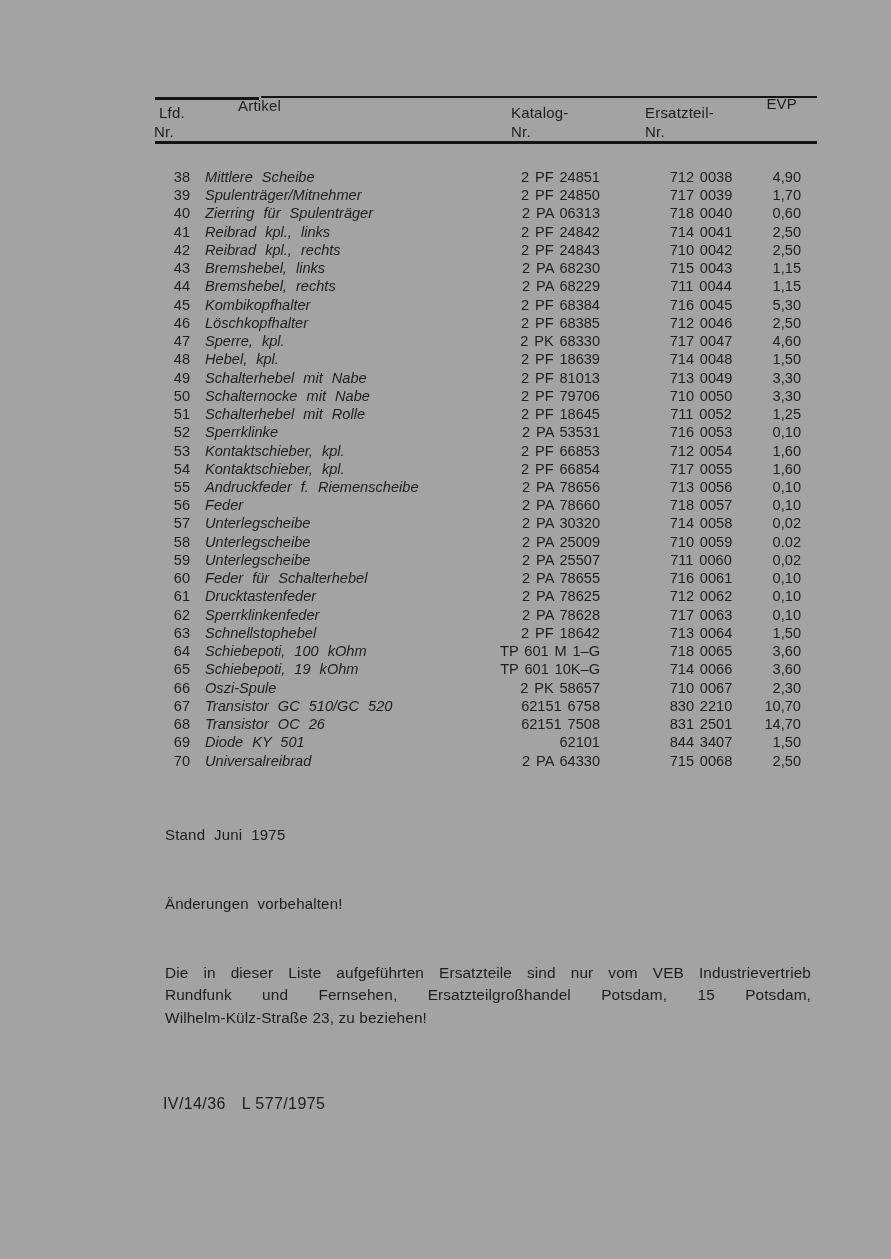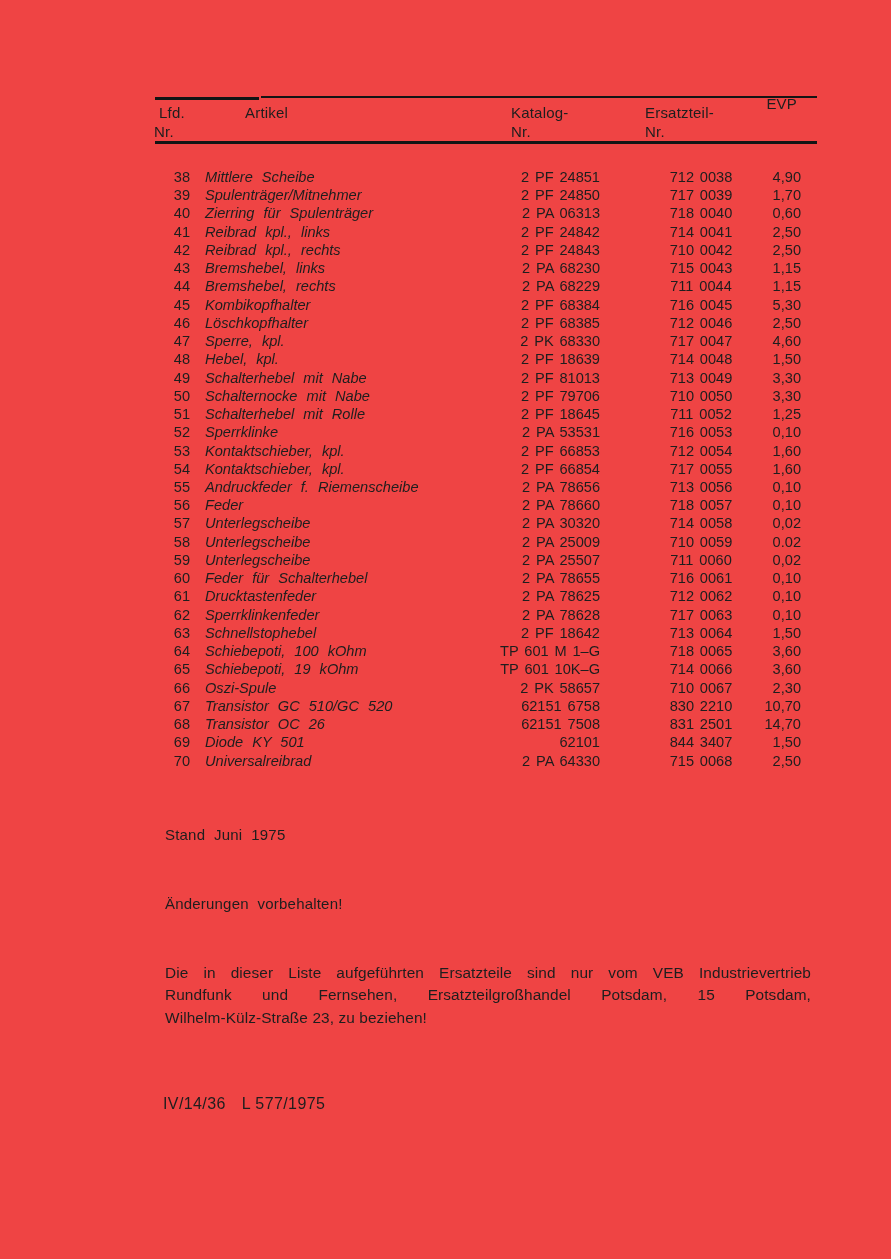--- a/index.html
+++ b/index.html
@@ -13,21 +13,21 @@
   }
   
   .rule{position:absolute;background:#141414;}
   .rule-top-left{left:155px;top:97px;width:104px;height:3px;}
   .rule-top-right{left:261px;top:96px;width:556px;height:2px;}
   .rule-mid{left:155px;top:141px;width:662px;height:3px;}
   
   .hdr{position:absolute;font-size:15px;line-height:19px;letter-spacing:.2px;}
   .hdr-lfd{left:159px;top:103px;}
   .hdr-lfd .l2{margin-left:-5px;}
-  .hdr-artikel{left:238px;top:103px;margin-left:7px;}
+  .hdr-artikel{left:238px;top:96px;}
   .hdr-katalog{left:511px;top:103px;}
   .hdr-ersatz{left:645px;top:103px;}
   .hdr-evp{left:727px;top:94px;width:70px;text-align:right;}
   
   .rows{position:absolute;left:153px;top:168px;width:664px;}
   .trow{
     display:grid;
     grid-template-columns:38px 255px 154px 45px 112px 60px;
     height:18.24px;
     font-size:14.6px;line-height:18.24px;
@@ -50,21 +50,21 @@
   .para .lline{text-align:left;}
   .footer{
     position:absolute;left:163px;top:1095px;
     font-size:16px;letter-spacing:.4px;
     display:flex;gap:16px;
   }
 </style>
 </head>
 <body>
 
-<div class="page" style="color: rgb(30, 30, 30); background: #ef4444;">
+<div class="page" style="color: rgb(30, 30, 30); background: #a3a3a3;">
 
   <div class="rule rule-top-left"></div>
   <div class="rule rule-top-right"></div>
   <div class="rule rule-mid"></div>
 
   <div class="hdr hdr-lfd">
     <div class="l1">Lfd.</div>
     <div class="l2">Nr.</div>
   </div>
   <div class="hdr hdr-artikel">Artikel</div>

